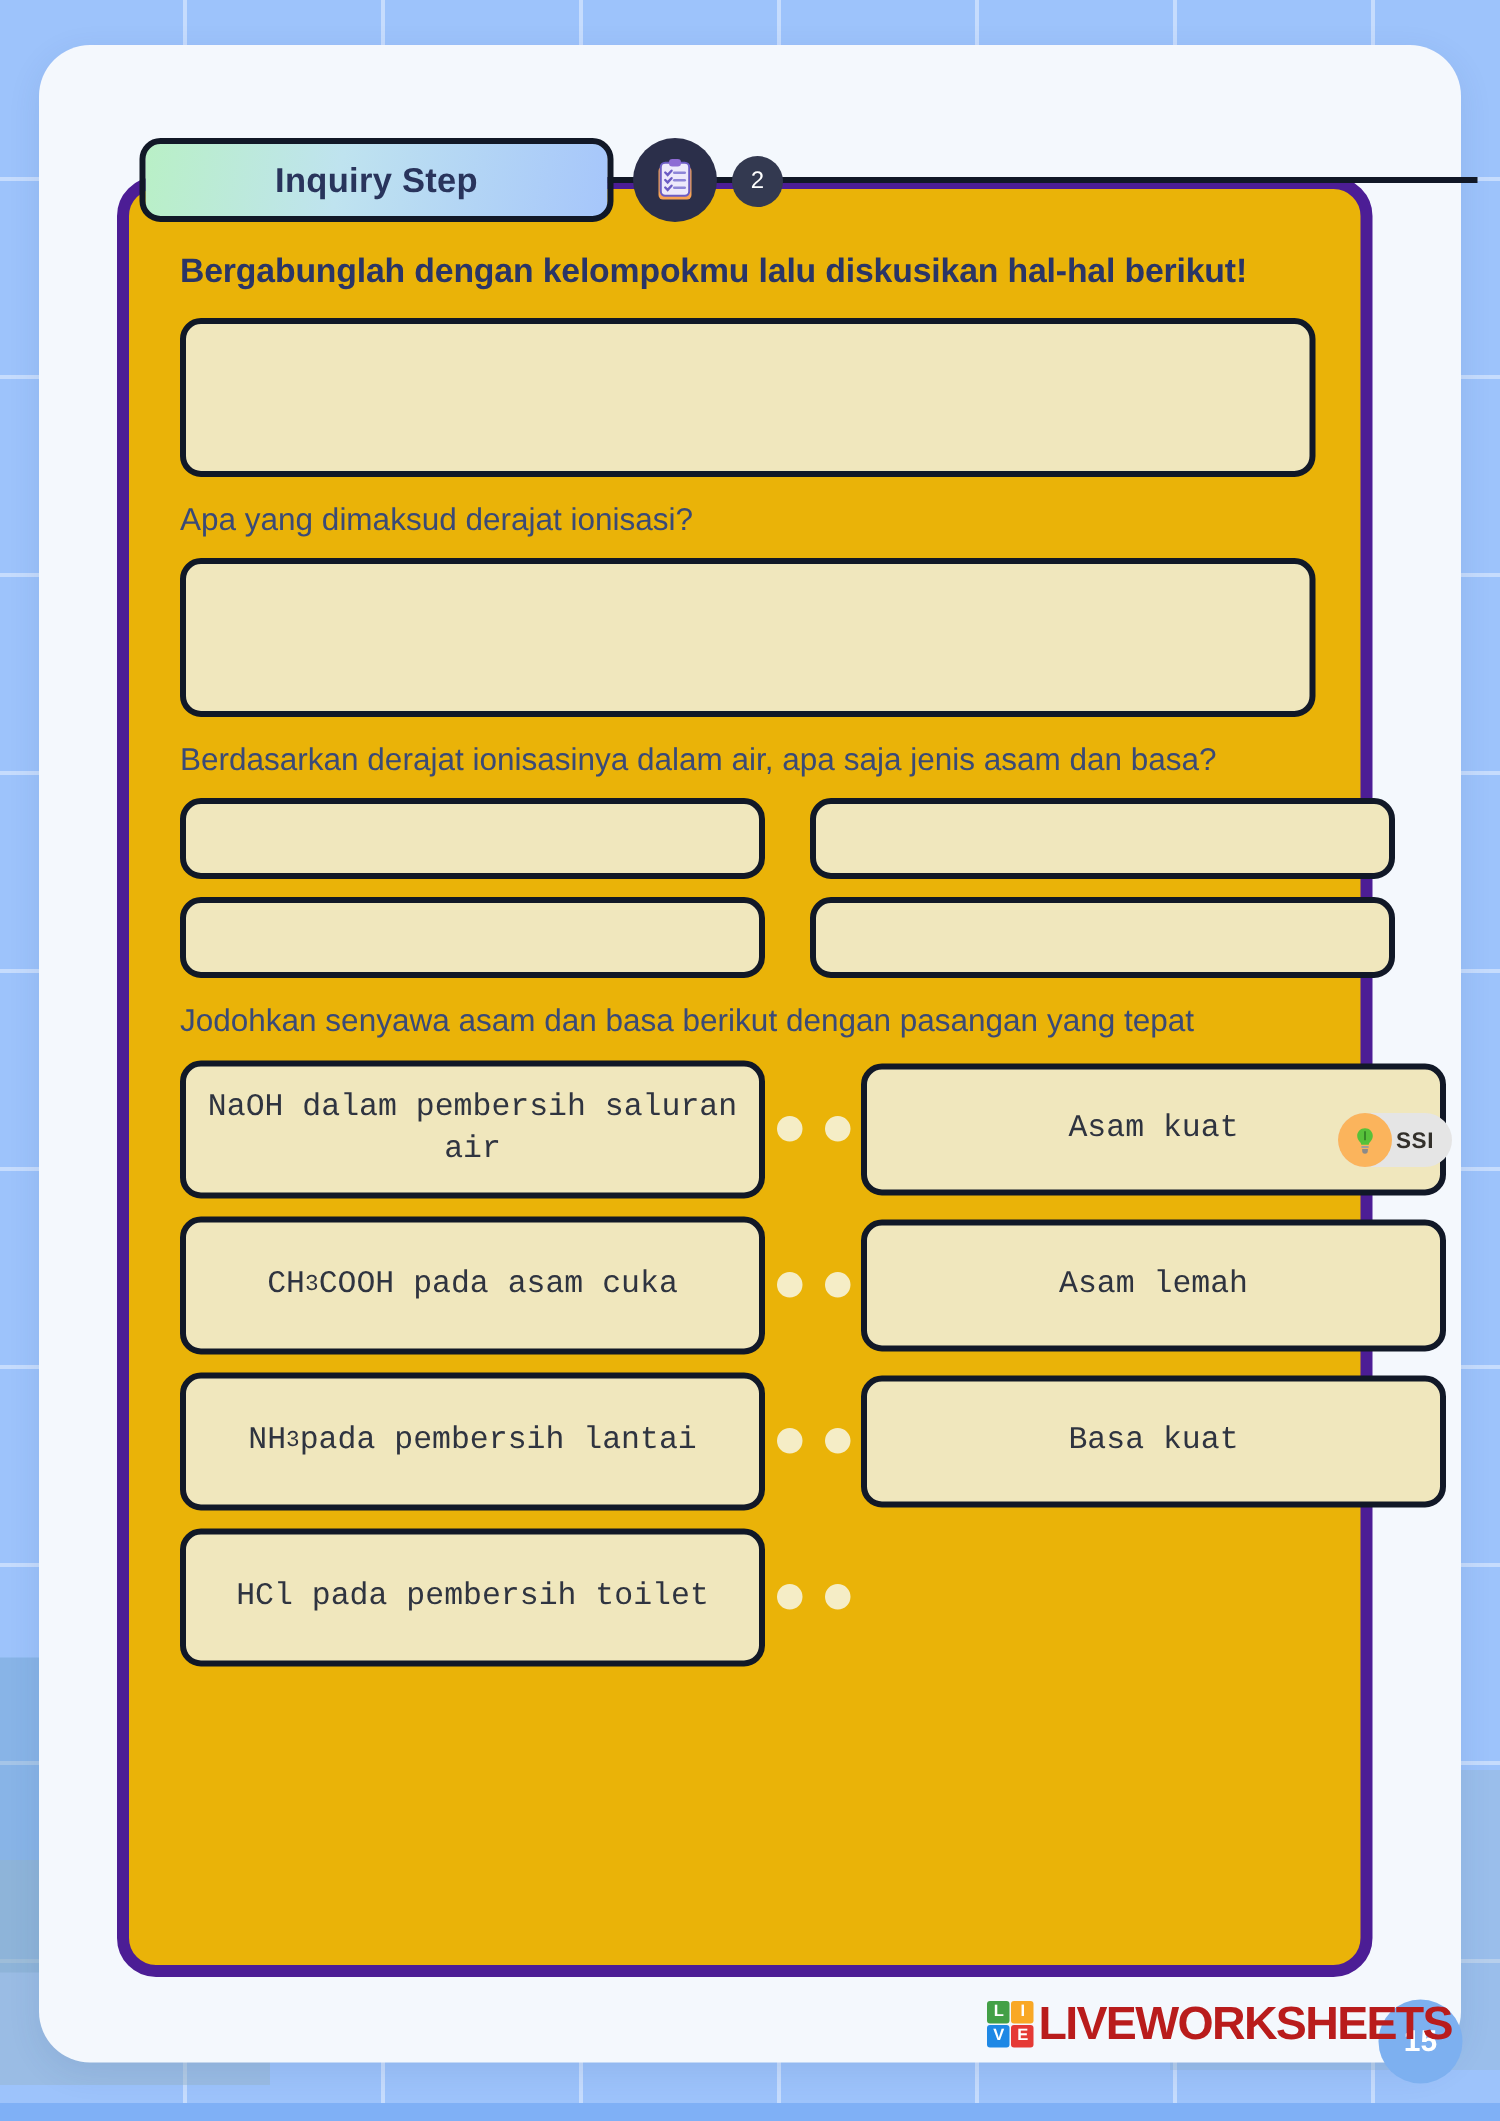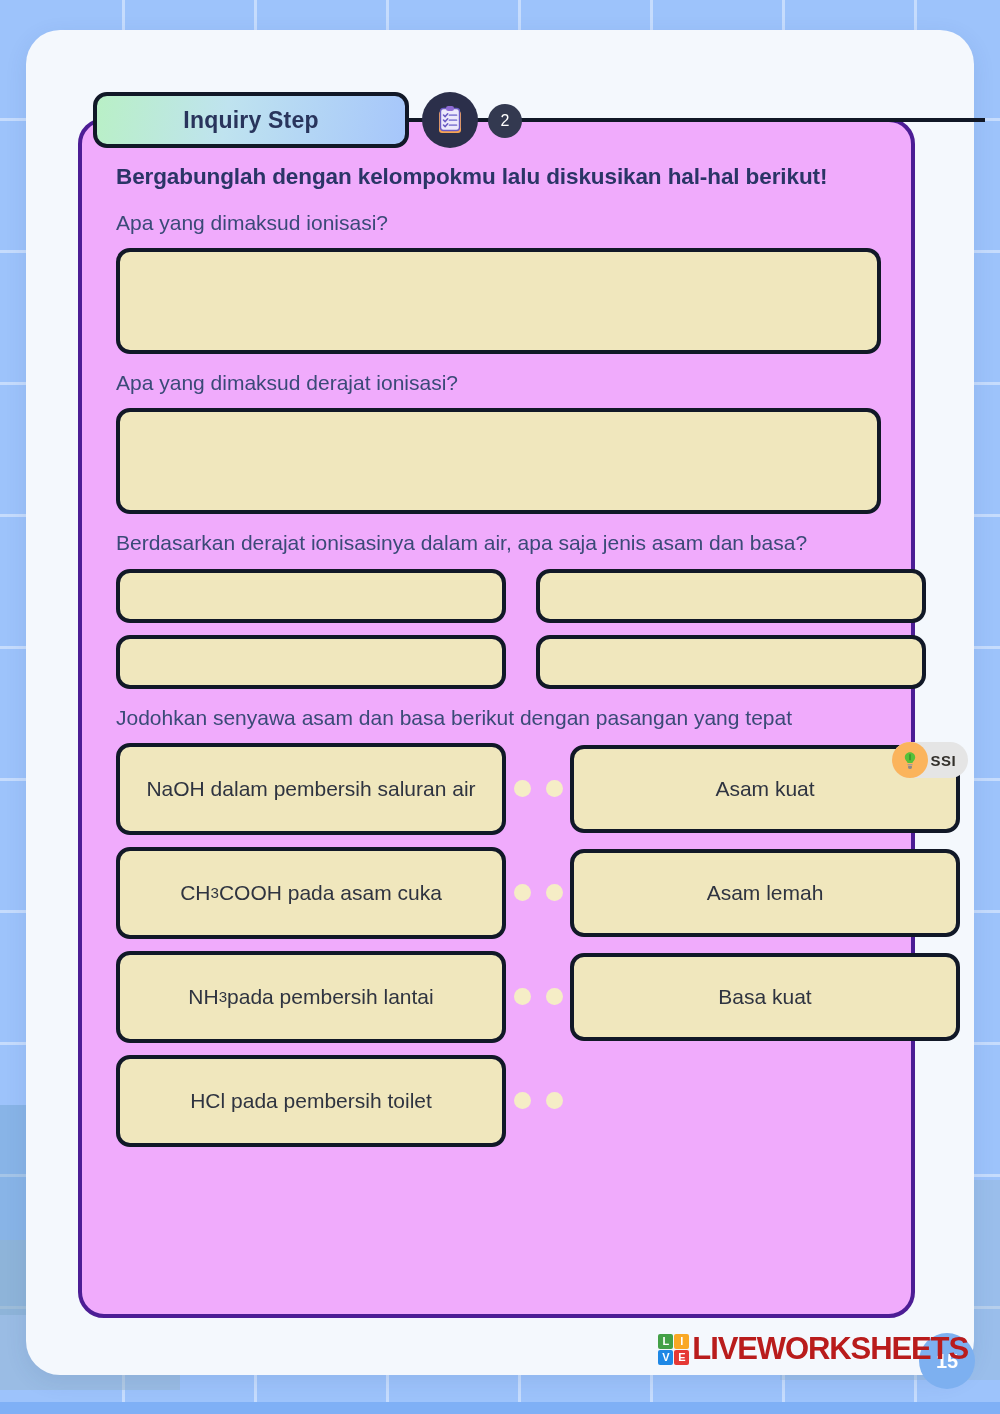--- a/index.html
+++ b/index.html
@@ -66,22 +66,22 @@
     padding-left: 30px;
   }
 
   
   .card {
     position: absolute;
     left: 52px;
     top: 88px;
     width: 837px;
     height: 1200px;
-    background: #f0abfc;
-    border: 4px solid #4c1d95;
+    background: #eab308;
+    border: 8px solid #4c1d95;
     border-radius: 26px;
   }
 
   
   .tab {
     position: absolute;
     left: 67px;
     top: 62px;
     width: 316px;
     height: 56px;
@@ -211,20 +211,21 @@
   }
 
   
   .match {
     margin-top: 4px;
     display: grid;
     grid-template-columns: 390px 32px 32px 390px;
     column-gap: 0;
     row-gap: 12px;
     align-items: center;
+    font-family: Liberation Mono, monospace;
   }
   .match-item {
     background: #f0e7bd;
     border: 4px solid #111827;
     border-radius: 14px;
     min-height: 92px;
     display: flex;
     align-items: center;
     justify-content: center;
     text-align: center;
@@ -335,21 +336,20 @@
     </svg>
   </div>
 
   <div class="step-badge">2</div>
 
   <div class="card">
     <div class="card-inner">
 
       <div class="heading">Bergabunglah dengan kelompokmu lalu diskusikan hal-hal berikut!</div>
 
-      <div class="question">Apa yang dimaksud ionisasi?</div>
       <div class="answer-box answer-tall"></div>
 
       <div class="question">Apa yang dimaksud derajat ionisasi?</div>
       <div class="answer-box answer-tall"></div>
 
       <div class="question">Berdasarkan derajat ionisasinya dalam air, apa saja jenis asam dan basa?</div>
       <div class="grid-2">
         <div class="answer-box answer-short"></div>
         <div class="answer-box answer-short"></div>
         <div class="answer-box answer-short"></div>

